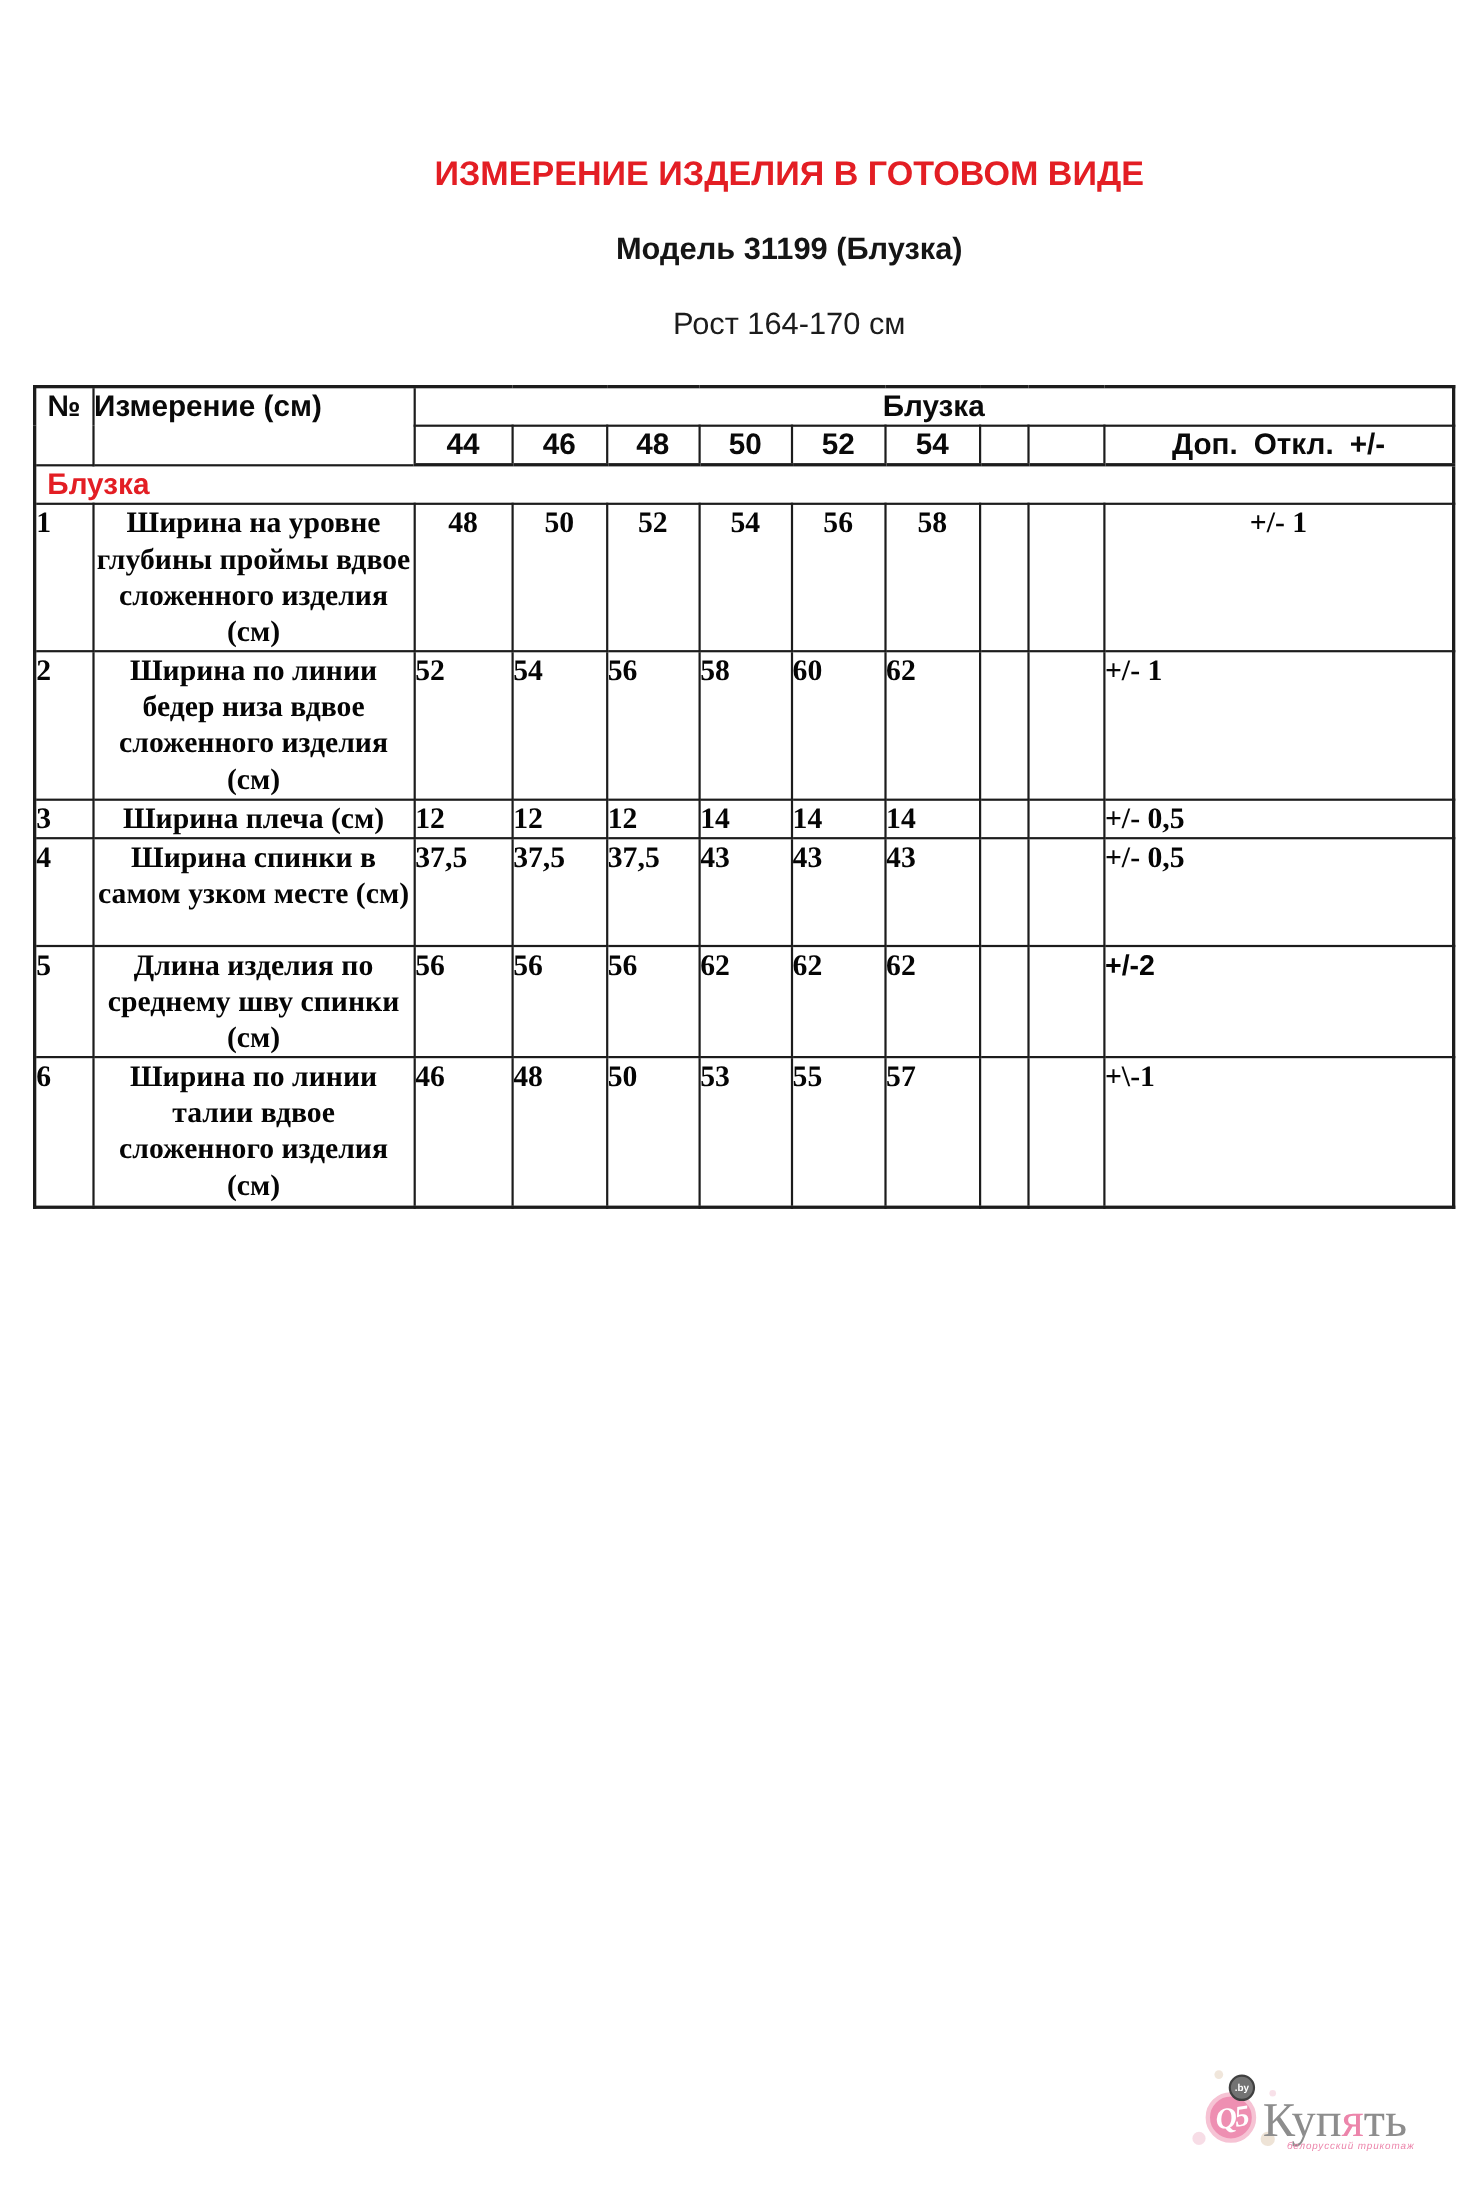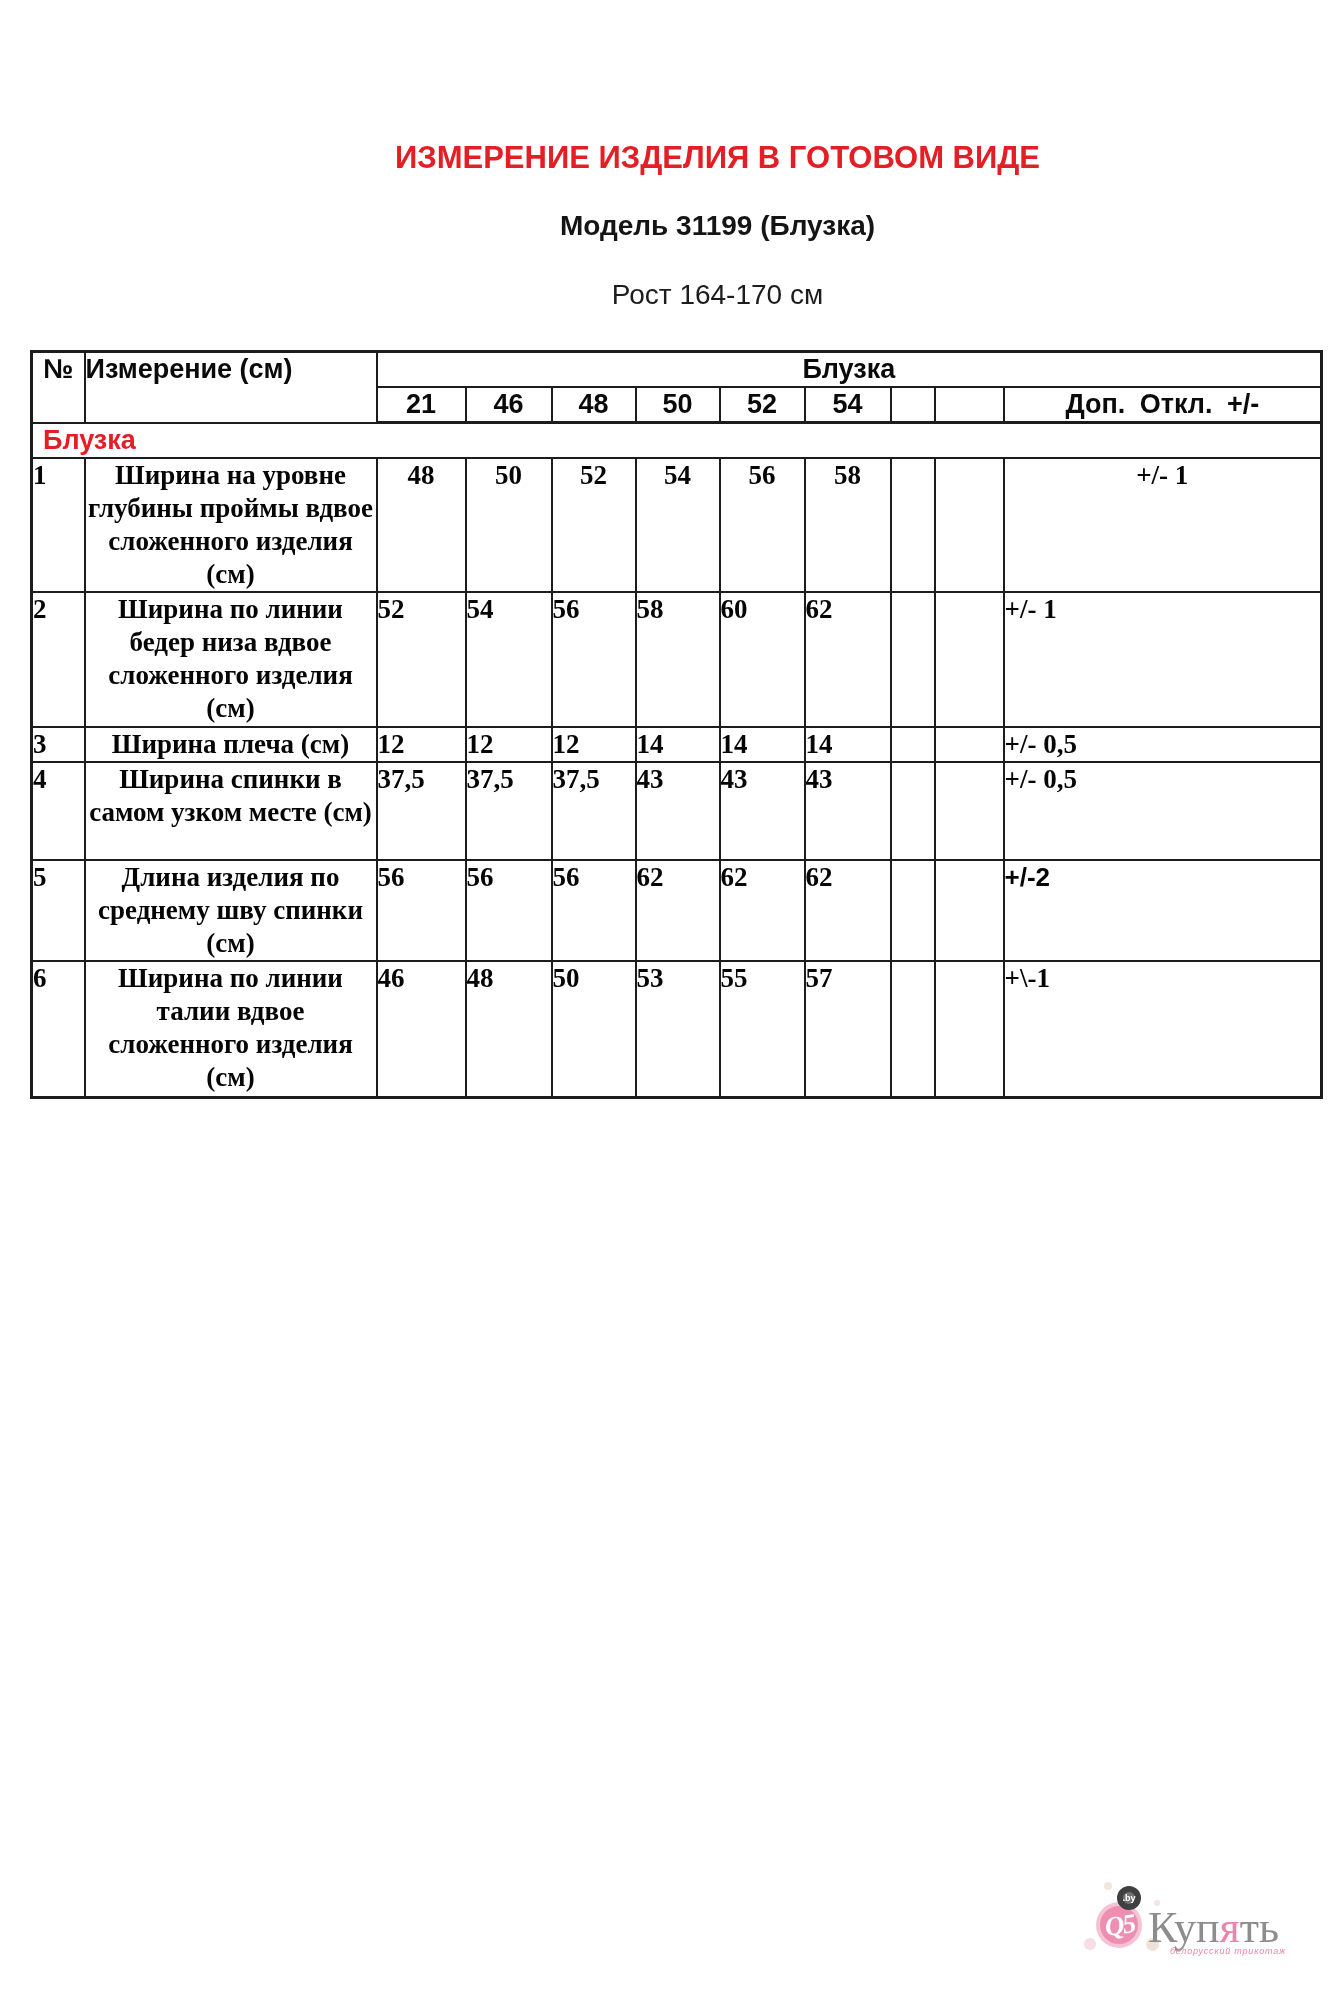--- a/index.html
+++ b/index.html
@@ -70,21 +70,21 @@
     background:#ee8fb2; border:4px solid #f6c3d4; border-radius:50%;
     display:flex; align-items:center; justify-content:center;
   }
   .logo-circle span {
     color:#ffffff; font-family:"Liberation Serif","DejaVu Serif",serif;
     font-style:italic; font-weight:bold; font-size:27px;
     transform:rotate(-8deg); letter-spacing:-2px;
   }
   .logo-badge {
     position:absolute; left:37px; top:8px; width:24px; height:24px;
-    background:#737373; border:6px solid #404040; border-radius:50%;
+    background:#737373; border:2px solid #404040; border-radius:50%;
     color:#ffffff; font-size:9px; font-weight:bold;
     display:flex; align-items:center; justify-content:center; z-index:2;
   }
   .logo-text {
     position:absolute; left:68px; top:28px;
     font-family:"Liberation Serif","DejaVu Serif",serif;
     font-size:44px; font-weight:normal; color:#8d8d8d; line-height:44px;
     letter-spacing:0px; white-space:nowrap;
   }
   .logo-text .pink { color:#ec85ab; }
@@ -117,21 +117,21 @@
         <col style="width:69px">
         <col style="width:318px">
     </colgroup>
     <thead>
       <tr class="hdr-top">
         <th rowspan="2">№</th>
         <th rowspan="2" class="meas-hdr">Измерение (см)</th>
         <th colspan="9">Блузка</th>
       </tr>
       <tr class="hdr-sizes">
-        <th>21</th>
+        <th>44</th>
         <th>46</th>
         <th>48</th>
         <th>50</th>
         <th>52</th>
         <th>54</th>
         <th></th>
         <th></th>
         <th class="tol-hdr">Доп. Откл. +/-</th>
       </tr>
     </thead>

